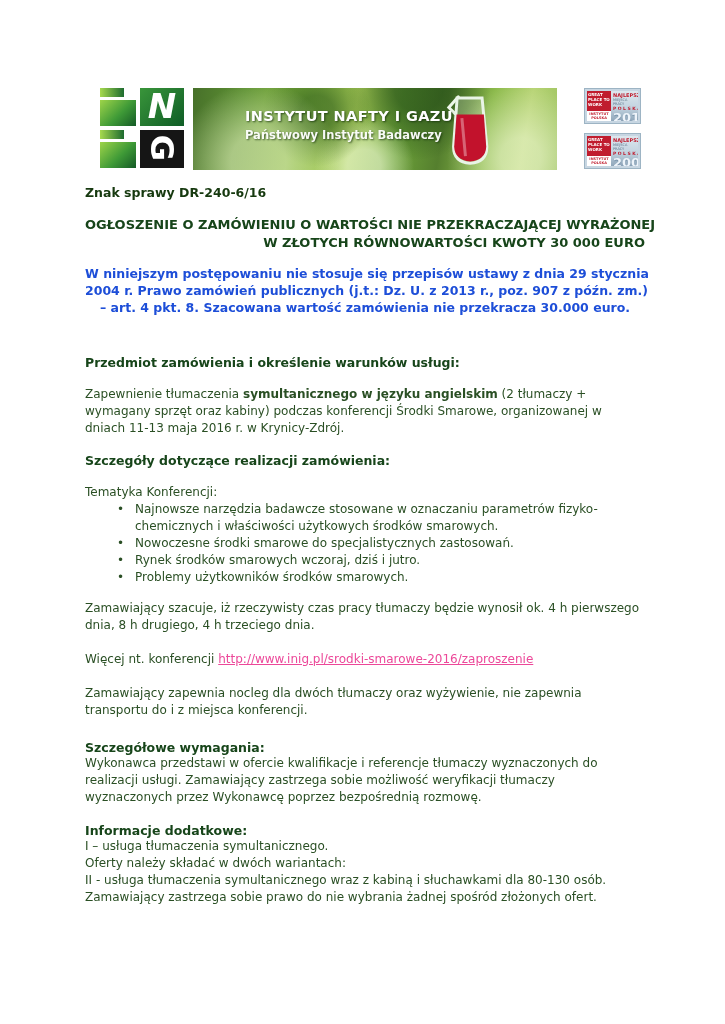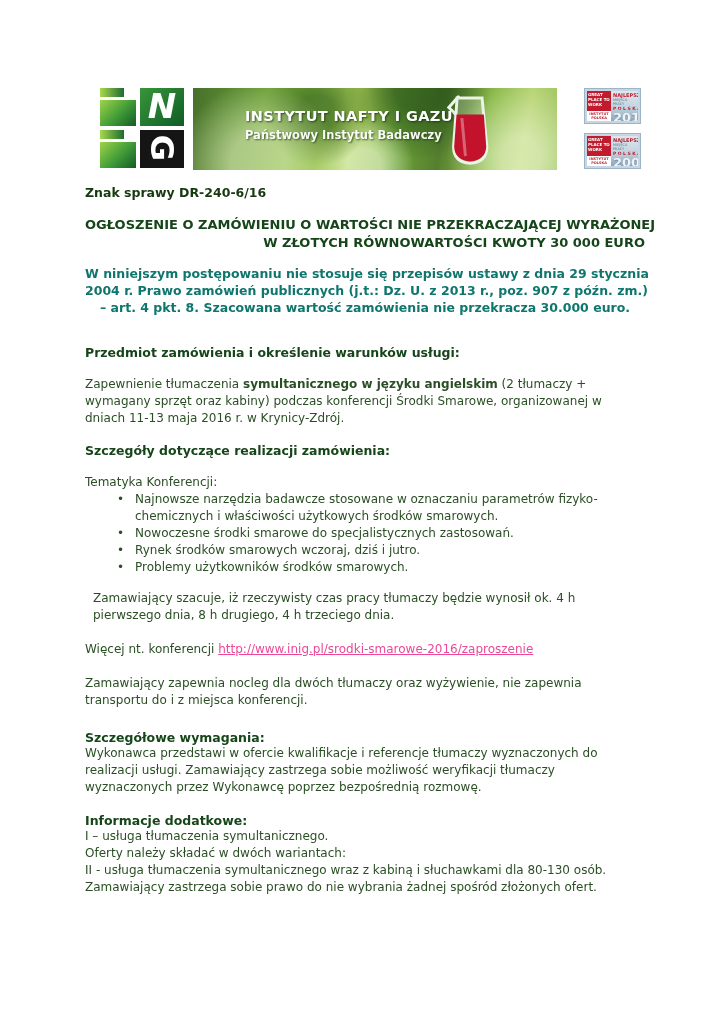--- a/index.html
+++ b/index.html
@@ -52,28 +52,28 @@
   .badge-right { flex:1; background:linear-gradient(180deg,#dde7ee 0%,#c3d4e0 55%,#8fa6ba 100%); padding:1px 0 0 2px; overflow:hidden; }
   .badge-l1 { color:#c01c2e; font-size:5px; line-height:6px; font-weight:bold; }
   .badge-l2 { color:#5a7287; font-size:3.5px; line-height:4px; }
   .badge-l3 { color:#c01c2e; font-size:4.5px; line-height:5px; font-weight:bold; letter-spacing:1.5px; }
   .badge-year { color:#eef4fa; font-size:13px; line-height:14px; font-weight:bold; text-shadow:0 1px 1px #6e8aa3; }
 
   
   .case-number { margin-top:15px; font-size:12.5px; font-weight:bold; color:#16390f; }
   .doc-title { margin-top:16px; text-align:right; font-weight:bold; font-size:13px; line-height:17.5px; color:#17451a; }
   .doc-title div { white-space:nowrap; }
-  .legal-note { margin-top:14px; text-align:center; font-weight:bold; font-size:12.5px; line-height:17px; color:#0f766e; }
+  .legal-note { margin-top:14px; text-align:center; font-weight:bold; font-size:12.5px; line-height:17px; color:#1d4ed8; }
   .legal-note div { white-space:nowrap; }
 
   .h-green { font-weight:bold; font-size:12.5px; color:#17451a; }
   p, .line { font-size:12px; line-height:17px; color:#2a4f24; }
   .mt-16 { margin-top:16px; }
-  .mt-29 { margin-top:29px; }
-  .mt-14 { margin-top:14px;margin-left:8px; }
+  .mt-29 { margin-top:39px; }
+  .mt-14 { margin-top:14px; }
   .mt-17 { margin-top:17px; }
   .mt-20 { margin-top:20px; }
 
   ul.topics { margin:0; padding-left:30px; list-style:none; }
   ul.topics li { position:relative; padding-left:20px; font-size:12px; line-height:17px; color:#2a4f24; }
   ul.topics li::before { content:"•"; position:absolute; left:2px; top:0; }
 
   a.doc-link { color:#ec4899; }
 </style>
 </head>

